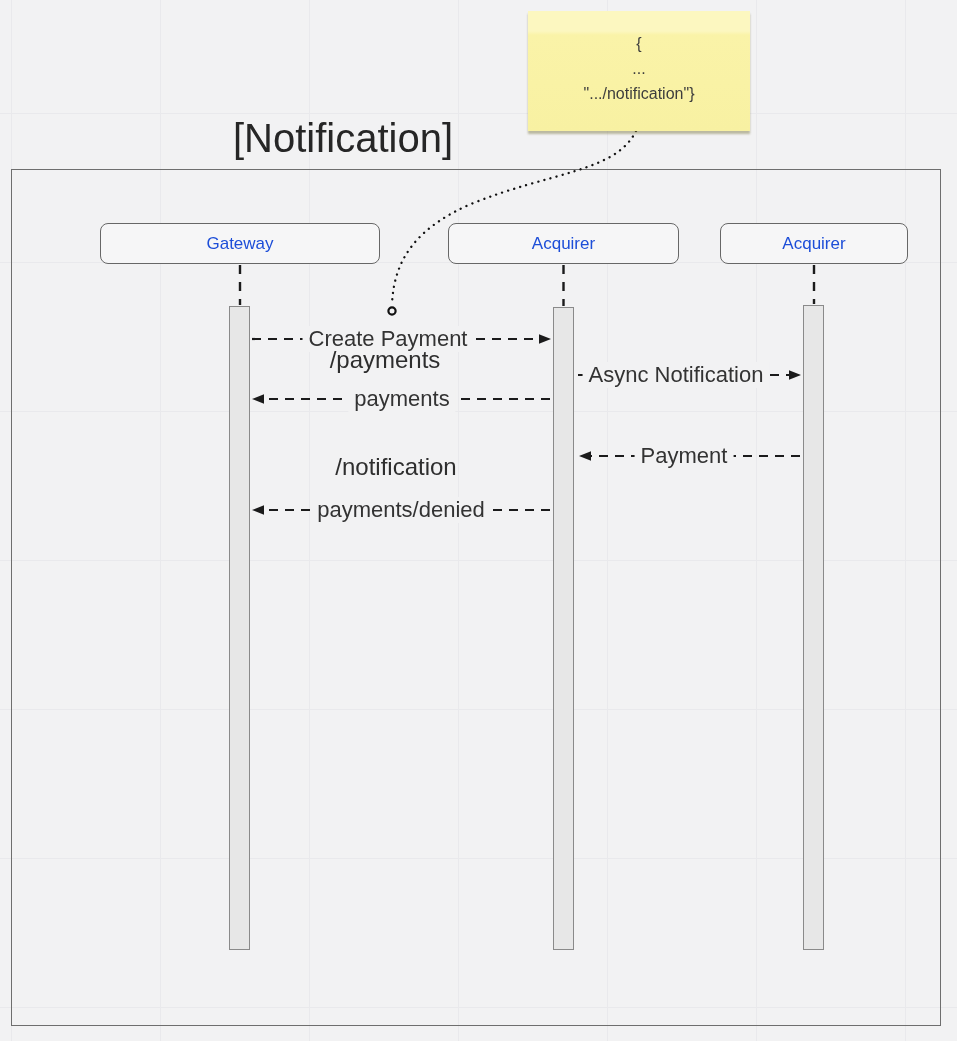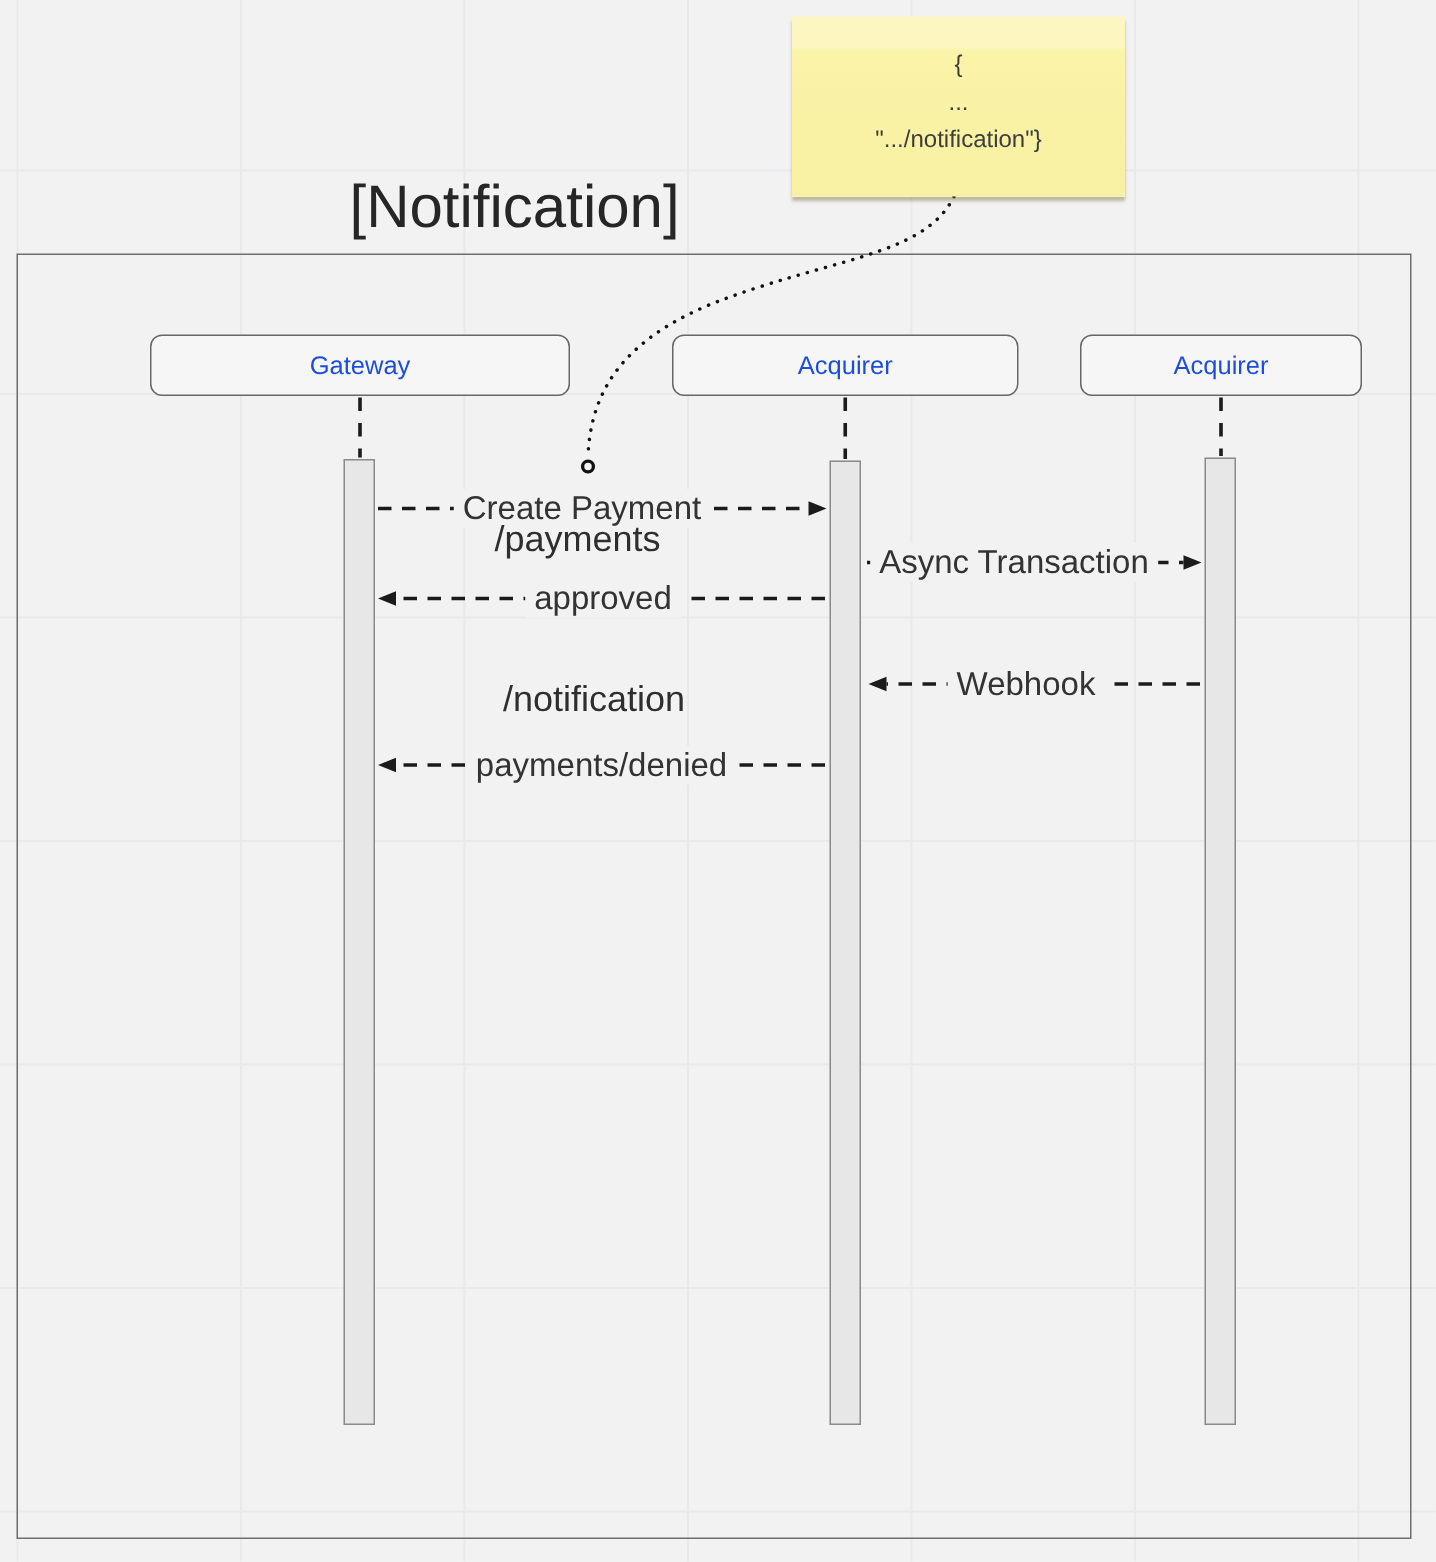--- a/index.html
+++ b/index.html
@@ -134,21 +134,21 @@
     <path d="M578 375 H789" stroke="#1b1b1b" stroke-width="2.2" stroke-dasharray="9 7" fill="none" marker-end="url(#arr)"></path>
     <path d="M550 399 H264" stroke="#1b1b1b" stroke-width="2.2" stroke-dasharray="9 7" fill="none" marker-end="url(#arr)"></path>
     <path d="M800 456 H591" stroke="#1b1b1b" stroke-width="2.2" stroke-dasharray="9 7" fill="none" marker-end="url(#arr)"></path>
     <path d="M550 510 H264" stroke="#1b1b1b" stroke-width="2.2" stroke-dasharray="9 7" fill="none" marker-end="url(#arr)"></path>
 
     <path d="M636 131 C616 172 550 172 471 204 C418 227 394 258 392 304" stroke="#111" stroke-width="2.3" stroke-dasharray="0.1 6.2" stroke-linecap="round" fill="none"></path>
     <circle cx="392" cy="311" r="3.6" fill="#f2f2f3" stroke="#111" stroke-width="2.2"></circle>
   </svg>
 
   <span class="msg-label lbl-create">Create Payment</span>
-  <span class="msg-label lbl-async">Async Transaction</span>
-  <span class="msg-label lbl-undef">approved</span>
-  <span class="msg-label lbl-webhook">Webhook</span>
+  <span class="msg-label lbl-async">Async Notification</span>
+  <span class="msg-label lbl-undef">payments</span>
+  <span class="msg-label lbl-webhook">Payment</span>
   <span class="msg-label lbl-approved">payments/denied</span>
 
   <span class="big-label lbl-payments">/payments</span>
   <span class="big-label lbl-notification">/notification</span>
 
 </div>
 
 </body></html>

